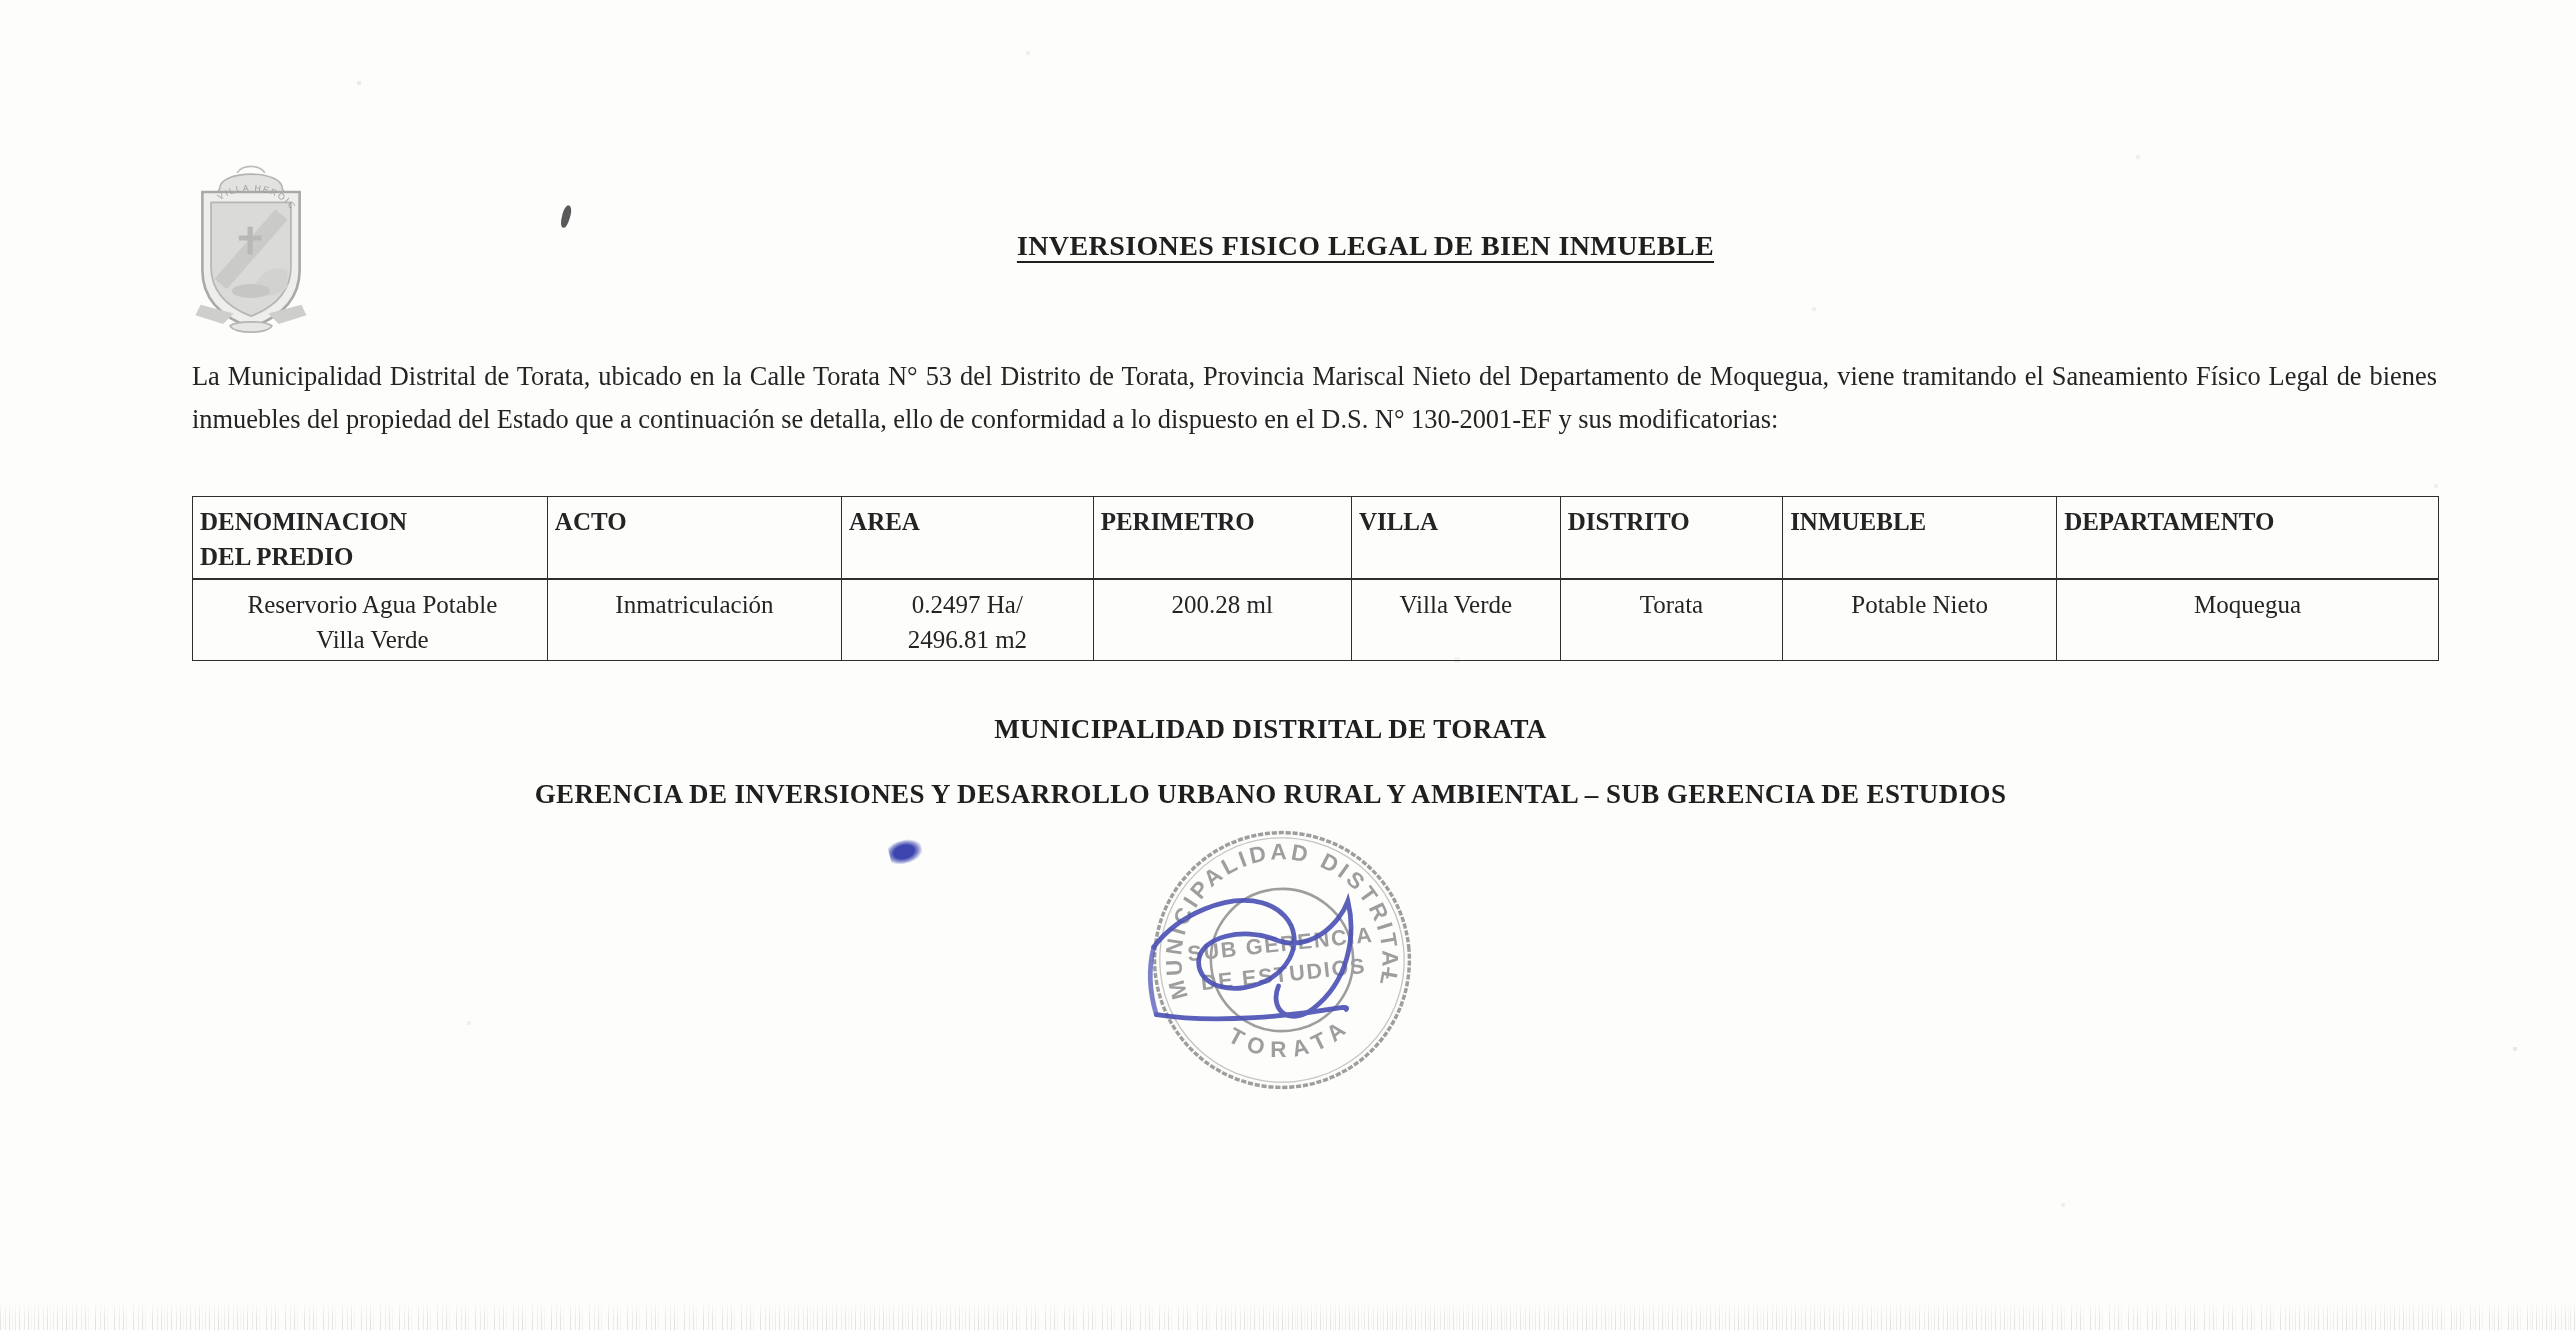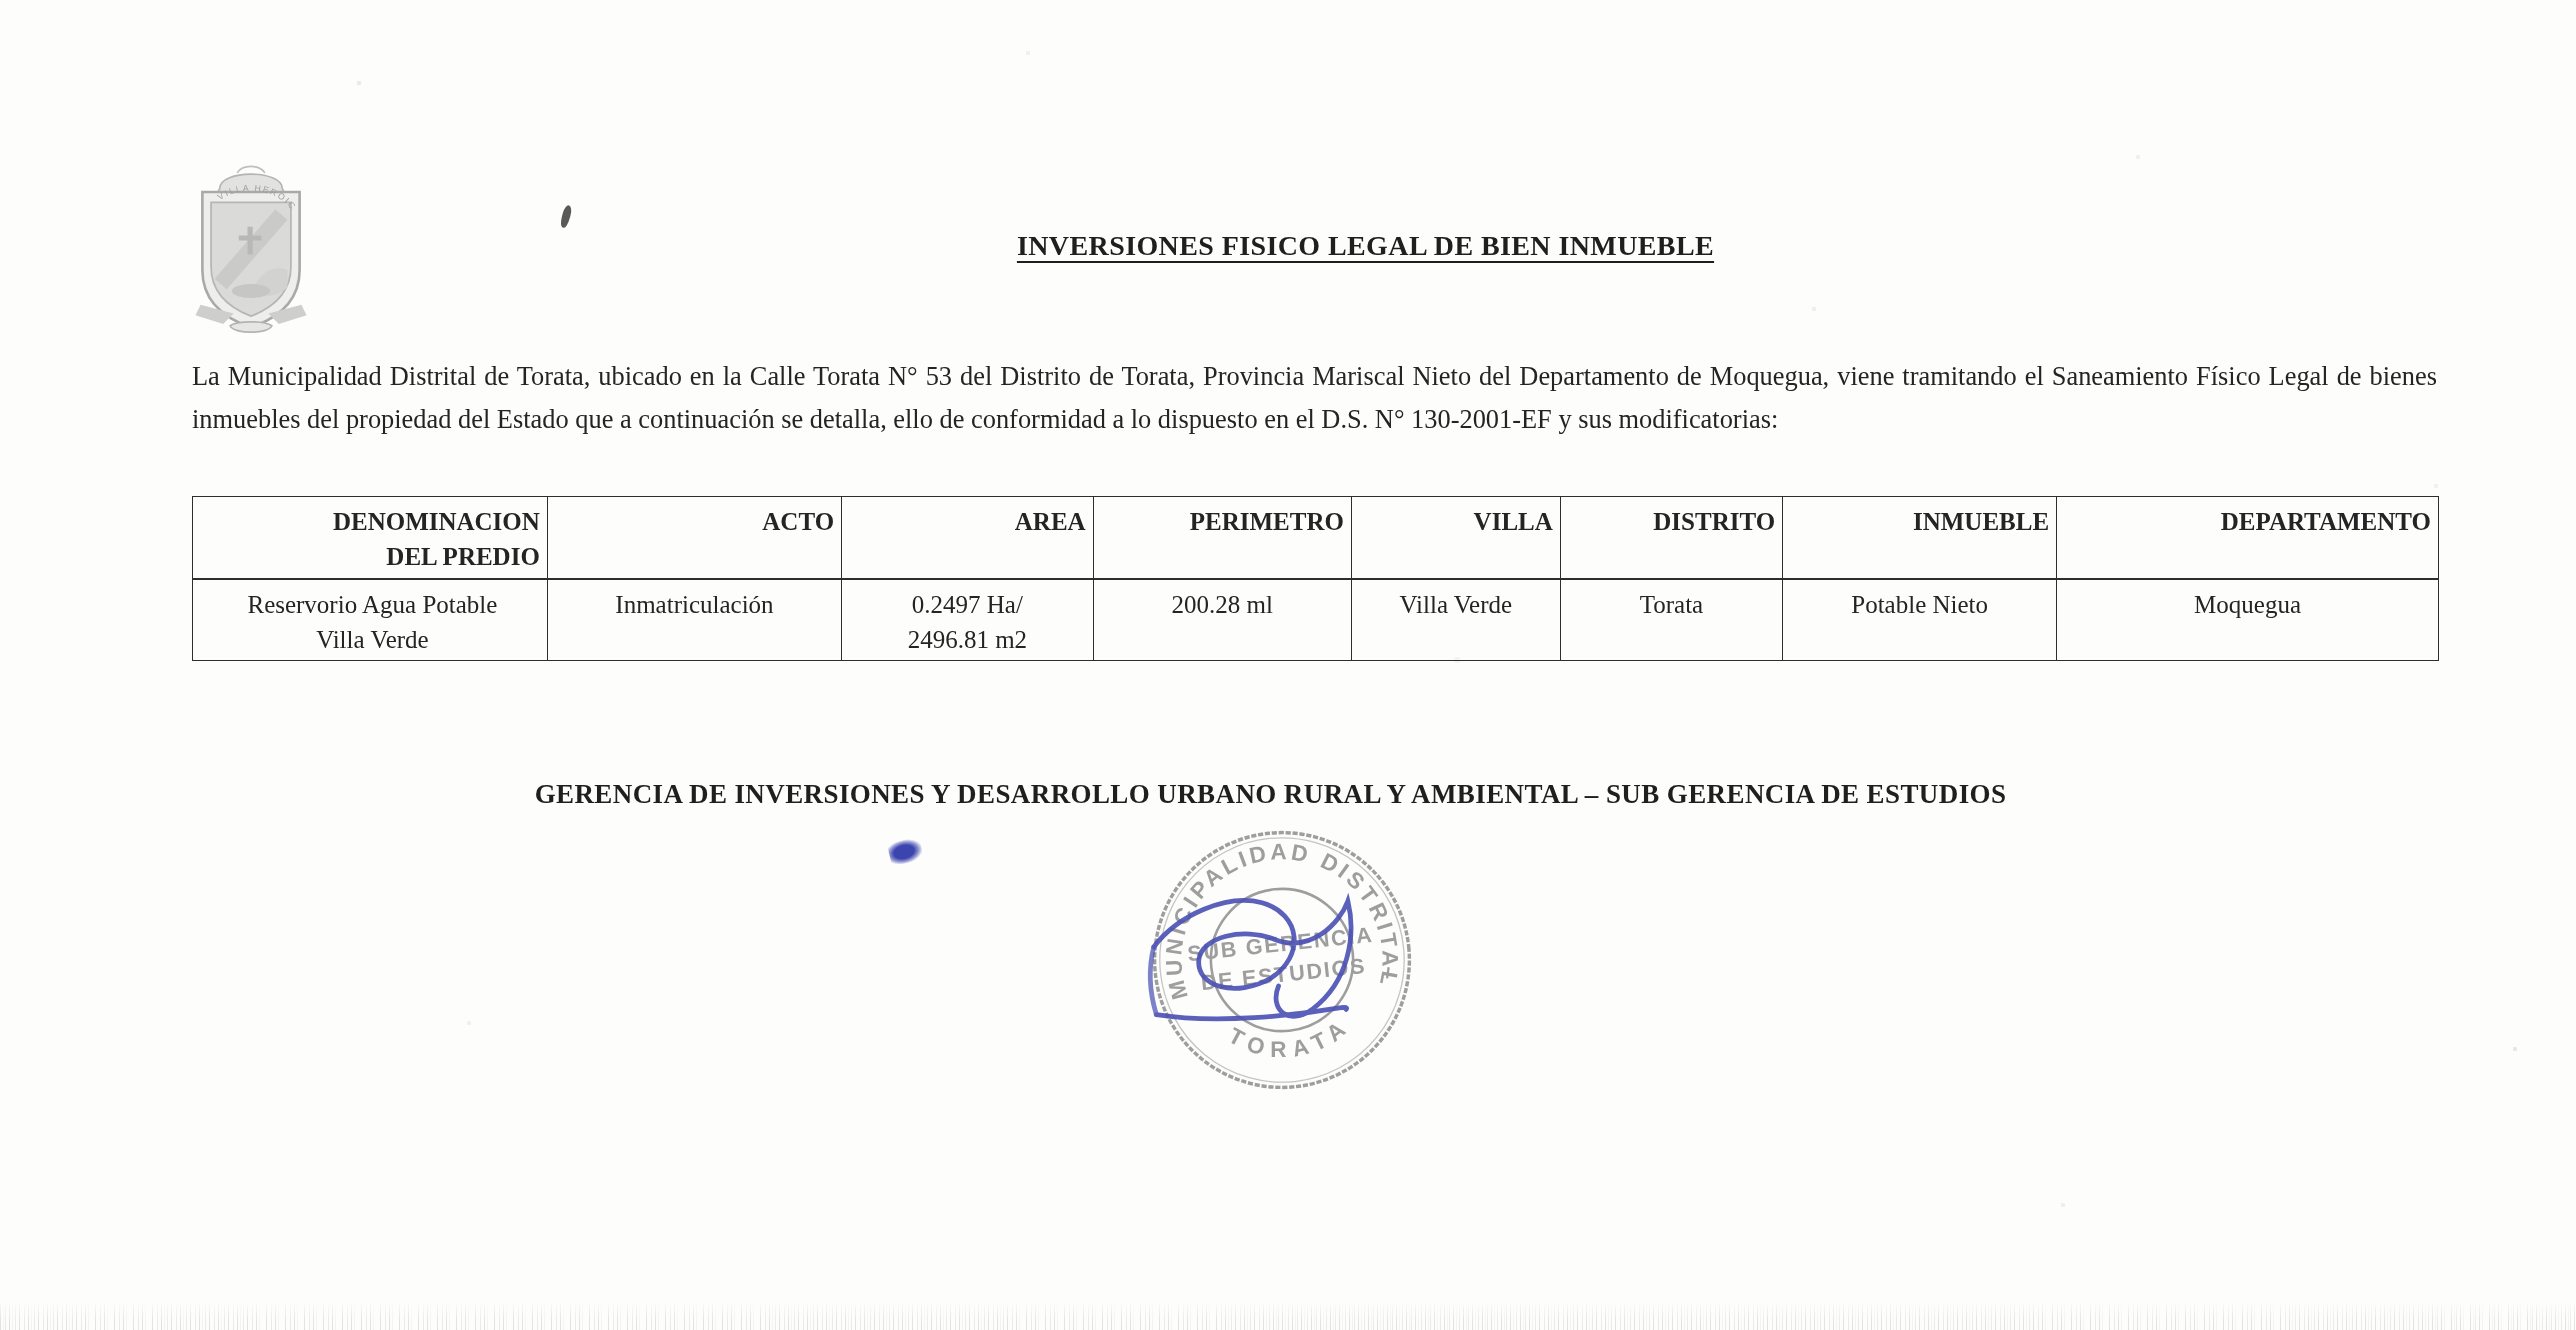--- a/index.html
+++ b/index.html
@@ -14,21 +14,21 @@
 
   
   .intro{position:absolute;left:192px;top:355px;width:2245px;font-size:26.4px;
          line-height:43px;text-align:justify;color:#242424;}
 
   
   table.doc-table{position:absolute;left:192px;top:496px;width:2247px;border-collapse:collapse;
         table-layout:fixed;font-size:25px;color:#242424;}
   .doc-table th,.doc-table td{border:1.7px solid #2e2e2e;vertical-align:top;padding:7px 7px 3.5px 7px;
         white-space:pre-line;line-height:35px;overflow:hidden;}
-  .doc-table th{font-weight:bold;text-align:right;height:64px;border-bottom-width:2.6px;}
+  .doc-table th{font-weight:bold;text-align:left;height:64px;border-bottom-width:2.6px;}
   .doc-table td{height:68px;text-align:center;}
   .doc-table td.cell-left{text-align:center;padding-left:12px;}
 
   
   .center-head{position:absolute;left:148px;width:2245px;text-align:center;
                font-weight:bold;font-size:27px;color:#1f1f1f;letter-spacing:0.4px;}
   .center-head.h1{top:714px;}
   .center-head.h2{top:779px;}
 
   
@@ -132,20 +132,21 @@
 2496.81 m2</td>
         <td>200.28 ml</td>
         <td>Villa Verde</td>
         <td>Torata</td>
         <td>Potable Nieto</td>
         <td>Moquegua</td>
       </tr>
     </tbody>
   </table>
 
+  <div class="center-head h1">MUNICIPALIDAD DISTRITAL DE TORATA</div>
   <div class="center-head h2">GERENCIA DE INVERSIONES Y DESARROLLO URBANO RURAL Y AMBIENTAL – SUB GERENCIA DE ESTUDIOS</div>
 
   <div class="ink-blot"></div>
 
   <svg class="stamp" viewBox="0 0 330 330">
     <defs>
       <path id="arcTop" d="M 56 204.7 A 116 116 0 1 1 270.1 214.0"></path>
       <path id="arcBottom" d="M 79.2 237 A 112 112 0 0 0 250.8 237"></path>
     </defs>
     <g opacity="0.85" transform="rotate(-6 165 165)">

